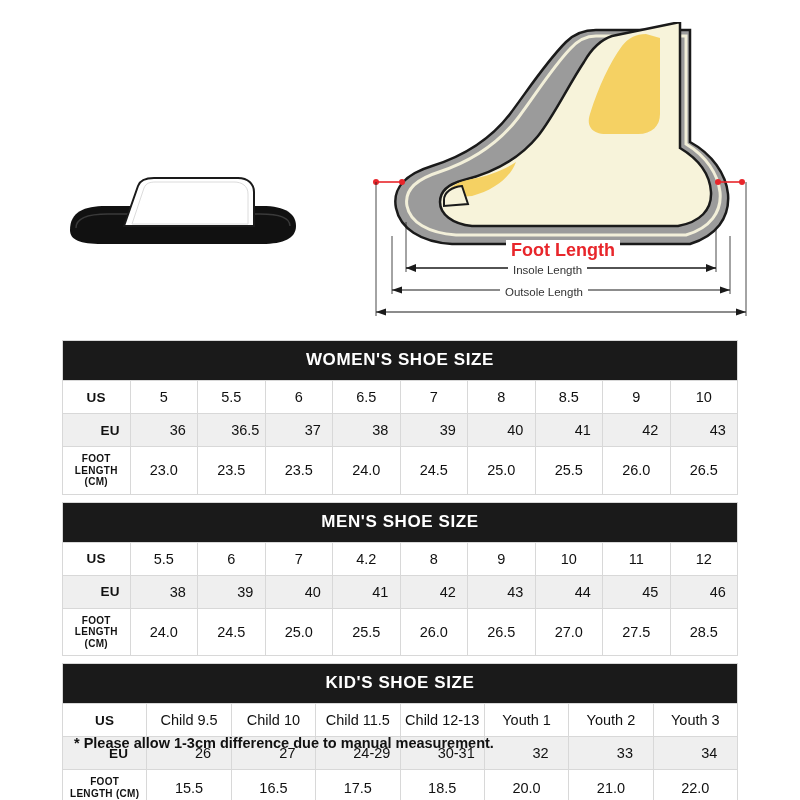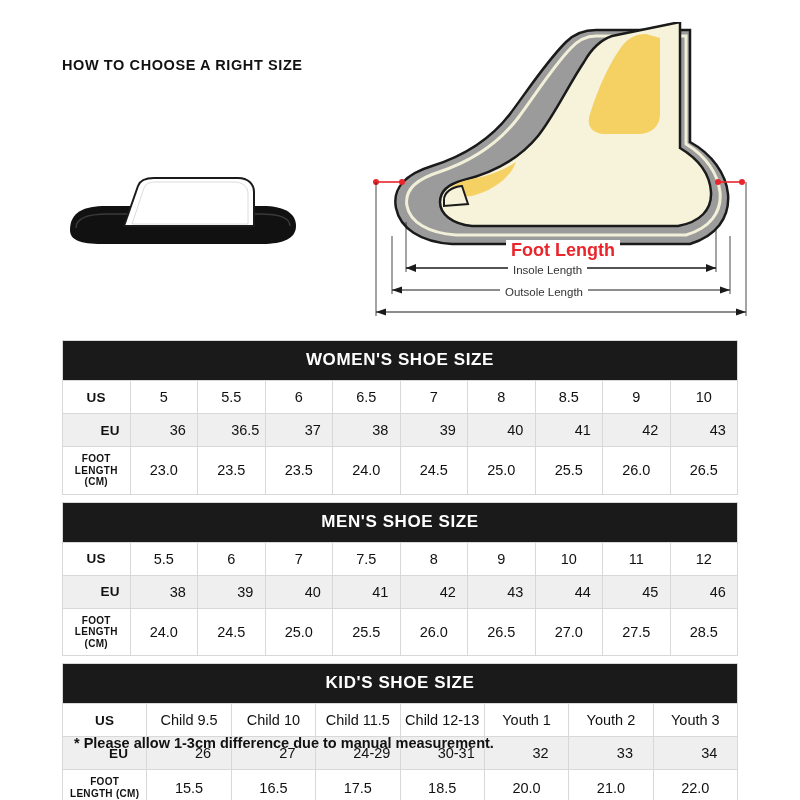--- a/index.html
+++ b/index.html
@@ -136,21 +136,20 @@
     font-weight: bold;
     color: #111;
   }
 </style>
 </head>
 <body>
 
 <div class="page">
 
   <div class="header">
-    <div class="subtitle">HOW TO CHOOSE A RIGHT SIZE</div>
   </div>
 
   <div class="slipper-wrap">
     <svg width="240" height="90" viewBox="0 0 240 90">
       <path d="M8 62 C8 44 22 38 44 38 L200 38 C224 38 234 46 234 58 C234 70 222 76 200 76 L40 76 C18 76 8 72 8 62 Z" fill="#111111"></path>
       <path d="M14 60 C14 50 26 46 46 46 L198 46 C218 46 228 50 228 58" fill="none" stroke="#3a3a3a" stroke-width="1.4"></path>
       <path d="M62 58 L76 18 C78 12 84 10 92 10 L176 10 C186 10 192 16 192 24 L192 58 Z" fill="#ffffff" stroke="#1a1a1a" stroke-width="2"></path>
       <path d="M70 56 L82 20 C84 15 88 14 94 14 L172 14 C180 14 186 18 186 26 L186 56 Z" fill="#ffffff" stroke="#dcdcdc" stroke-width="1"></path>
     </svg>
   </div>
@@ -265,21 +264,21 @@
     <table>
       <tbody>
           <tr>
         <td class="section-title" colspan="10">MEN'S SHOE SIZE</td>
       </tr>
       <tr class="row-plain">
         <td class="rowhead">US</td>
         <td class="val">5.5</td>
         <td class="val">6</td>
         <td class="val">7</td>
-        <td class="val">7.5</td>
+        <td class="val">4.2</td>
         <td class="val">8</td>
         <td class="val">9</td>
         <td class="val">10</td>
         <td class="val">11</td>
         <td class="val">12</td>
       </tr>
       <tr class="row-alt">
         <td class="rowhead">EU</td>
         <td class="val">38</td>
         <td class="val">39</td>

